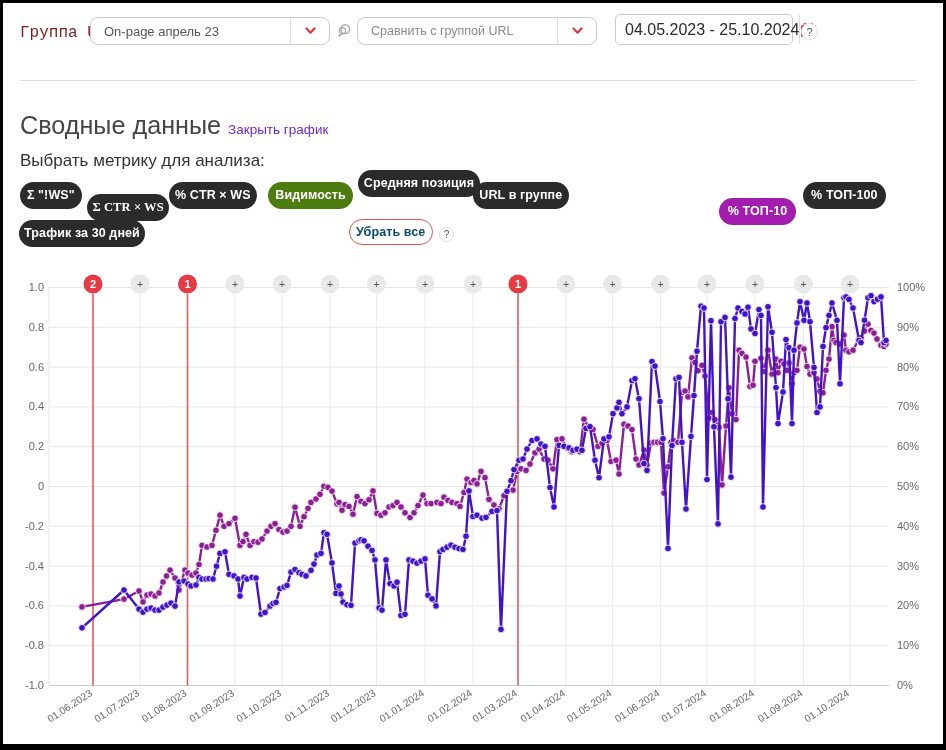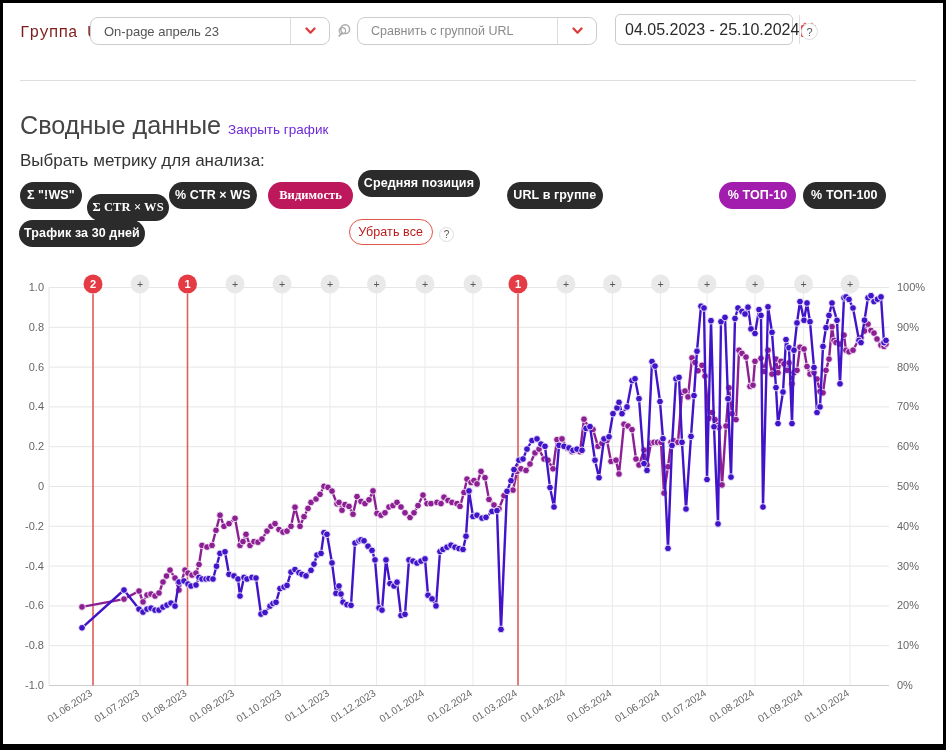--- a/index.html
+++ b/index.html
@@ -5,23 +5,23 @@
 #page{position:relative;width:946px;height:750px;background:#fff;}
 .frame{position:absolute;background:#000;z-index:50;}
 .abs{position:absolute;}
 .selbox{position:absolute;height:28px;border:1px solid #ccc;border-radius:8px;background:#fff;
   font-size:13px;color:#555;display:flex;align-items:center;}
 .selbox .txt{padding-left:13px;flex:1;white-space:nowrap;overflow:hidden;}
 .selbox .dd{width:39px;height:100%;border-left:1px solid #ddd;display:flex;align-items:center;justify-content:center;}
 .pill{position:absolute;height:26.5px;border-radius:13.5px;color:#fff;font-size:12.5px;font-weight:600;
   display:flex;align-items:center;justify-content:center;white-space:nowrap;letter-spacing:0.1px;}
 .p-dark{background:#2b2b2b;}
-.p-violet{background:#be185d;font-family:Liberation Serif, serif;}
+.p-violet{background:#4d7c0f;}
 .p-magenta{background:#a21cae;}
-.p-outline{background:#fff;border:1.5px solid #e4554b;color:#b91c1c;font-weight:400;}
+.p-outline{background:#fff;border:1.5px solid #e4554b;color:#0c4a6e;font-weight:700;}
 .qmark{position:absolute;border:1.5px solid #ddd;border-radius:50%;background:#fff;color:#555;
   display:flex;align-items:center;justify-content:center;}
 </style></head>
 <body>
 <div id="page">
 
   <div class="abs" style="left:20px;top:24px;font-size:16px;color:#7f1d1d;font-family:Liberation Mono, monospace;">Группа URL:</div>
   <div class="selbox" style="left:90px;top:17px;width:240px;">
     <div class="txt" style="color:#555;">On-page апрель 23</div>
     <div class="dd">
@@ -70,22 +70,22 @@
   <div class="abs" style="left:20px;top:80px;width:896px;height:1px;background:#dddddd;"></div>
 
   <div class="abs" style="left:20px;top:111px;font-size:25.2px;color:#454545;">Сводные данные <span style="font-size:13.5px;color:#6d28d9;">Закрыть график</span></div>
   <div class="abs" style="left:20px;top:151px;font-size:17px;color:#333;">Выбрать метрику для анализа:</div>
 
   <div class="pill p-dark" style="left:19.8px;top:182px;width:62.1px;">Σ "!WS"</div>
     <div class="pill p-dark" style="left:87.2px;top:194px;width:81.9px;font-family:Liberation Serif, serif;">Σ CTR × WS</div>
     <div class="pill p-dark" style="left:159px;top:182px;width:87.7px;margin-left:10px;">% CTR × WS</div>
     <div class="pill p-violet" style="left:267.8px;top:182px;width:85.6px;">Видимость</div>
     <div class="pill p-dark" style="left:358.0px;top:170px;width:121.9px;">Средняя позиция</div>
-    <div class="pill p-dark" style="left:507px;top:182px;width:95.6px;">URL в группе</div>
-    <div class="pill p-magenta" style="left:718.7px;top:182px;width:77.8px;">% ТОП-10</div>
+    <div class="pill p-dark" style="left:473px;top:182px;width:95.6px;">URL в группе</div>
+    <div class="pill p-magenta" style="left:718.7px;top:198px;width:77.8px;">% ТОП-10</div>
     <div class="pill p-dark" style="left:802.6px;top:182px;width:83.6px;">% ТОП-100</div>
     <div class="pill p-dark" style="left:19.0px;top:220px;width:126.0px;">Трафик за 30 дней</div>
     <div class="pill p-outline" style="left:348.6px;top:218.5px;width:84.2px;">Убрать все</div>
   <div class="qmark" style="left:439px;top:226.5px;width:15px;height:15px;font-size:10px;">?</div>
 
   <svg width="946" height="750" viewBox="0 0 946 750" style="position:absolute;left:0;top:0;" font-family="Liberation Sans, sans-serif">
 <line x1="49.0" y1="287.5" x2="889.0" y2="287.5" stroke="#e6e6e6" stroke-width="1"></line>
 <text x="44" y="291.0" text-anchor="end" font-size="11" fill="#666">1.0</text>
 <text x="897" y="291.0" font-size="11" fill="#666">100%</text>
 <line x1="49.0" y1="327.3" x2="889.0" y2="327.3" stroke="#e6e6e6" stroke-width="1"></line>

